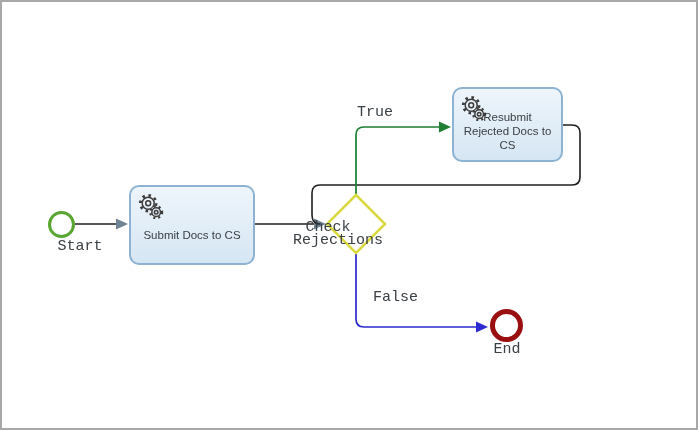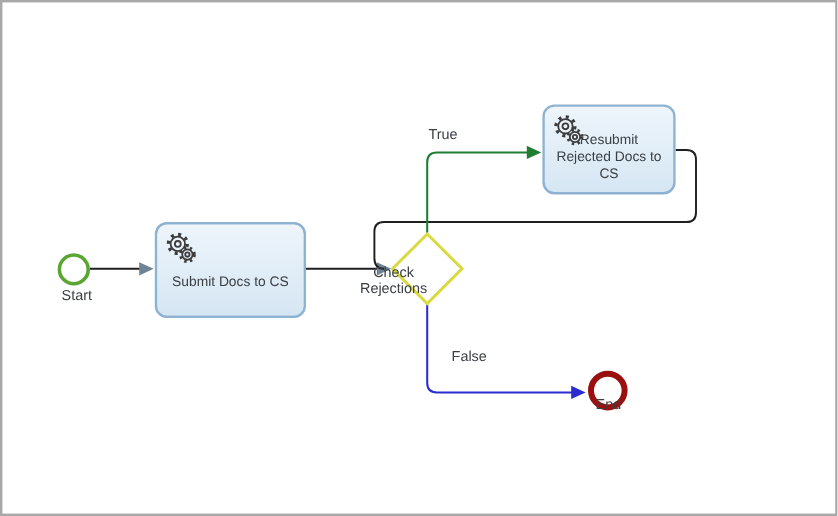--- a/index.html
+++ b/index.html
@@ -63,27 +63,28 @@
   }
   .gears-icon {
     position: absolute;
     left: 5px; top: 5px;
     width: 30px; height: 30px;
   }
   
   .dlabel {
     position: absolute;
     color: #3b4045;
-    font-size: 12px;
+    font-size: 15px;
     line-height: 13px;
     text-align: center;
     white-space: nowrap;
+    font-family: Liberation Mono, monospace;
   }
-  .label-start { left: 37px;  top: 238px; width: 50px; }
-  .label-end   { left: 480px; top: 329px; width: 50px; }
+  .label-start { left: 53px;  top: 238px; width: 50px; }
+  .label-end   { left: 480px; top: 341px; width: 50px; }
   .label-true  { left: 355px; top: 104px; width: 30px; text-align: left; }
   .label-false { left: 371px; top: 289px; width: 36px; text-align: center; }
   .label-gateway {
     left: 291px; top: 219px; width: 70px;
     white-space: normal;
   }
 </style>
 </head>
 <body>
 

